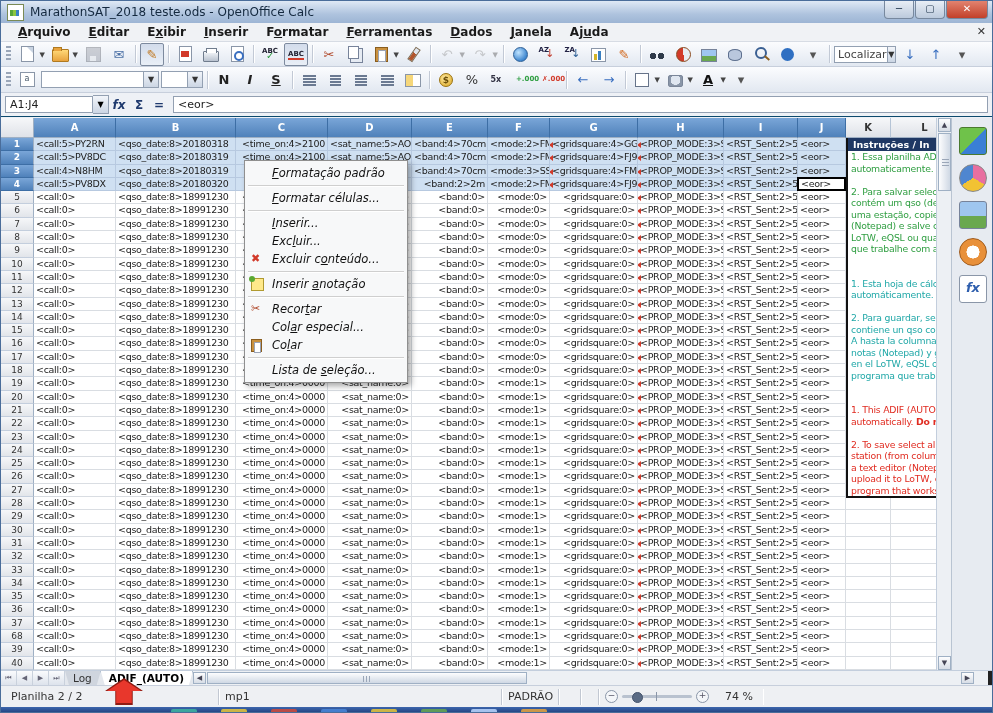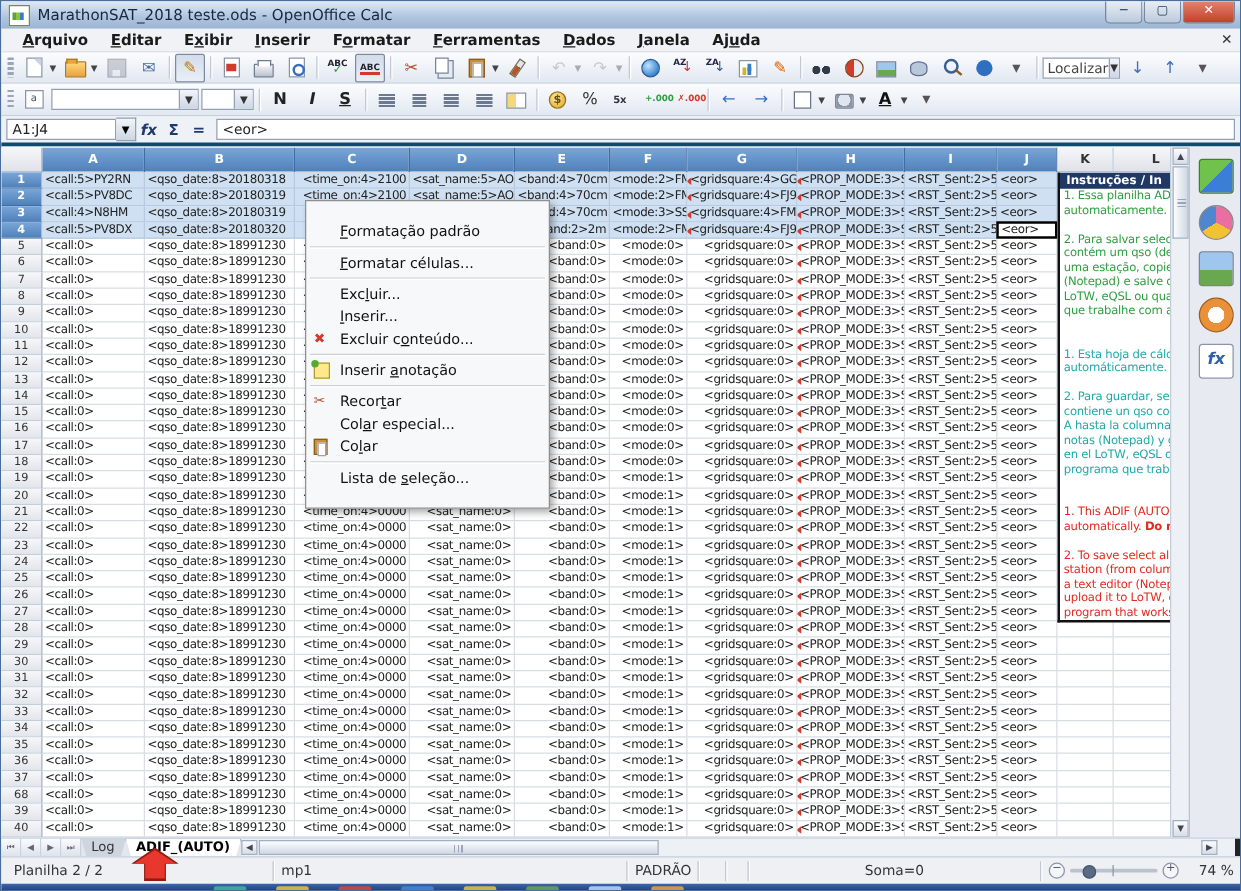--- a/index.html
+++ b/index.html
@@ -81,21 +81,21 @@
   .ic.merge{width:14px;height:11px;margin-top:2px;border:1px solid #8a96a8;background:linear-gradient(90deg,#f6d77a 50%,#fff 50%);}
   .ic.curr{width:12px;height:12px;border-radius:50%;background:radial-gradient(circle at 40% 35%,#ffe9a0,#d9a520);border:1px solid #9a7210;
     color:#6b4e08;font-size:9px;font-weight:bold;text-align:center;line-height:12px;}
   .ic.numstd{font-size:8px;color:#334;font-weight:bold;line-height:15px;}
   .ic.adddec{font-size:7px;color:#2e9e41;font-weight:bold;line-height:15px;width:16px;text-align:center;}
   .ic.deldec{font-size:7px;color:#d23a2a;font-weight:bold;line-height:15px;width:16px;text-align:center;}
   .ic.bord{width:12px;height:12px;border:1px solid #667389;background:#fff;}
   .ic.bgcol{width:13px;height:10px;margin-top:2px;background:radial-gradient(circle at 50% 40%,#dfe6f0 55%,#8a96a8 56%);border:1px solid #7a8699;border-radius:2px;}
   .glyph{font-size:13px;line-height:1;}
   
-  .fbar{position:absolute;left:0;top:92px;width:100%;height:24px;background:#eef1f6;border-bottom:3px solid #0c4a6e;
+  .fbar{position:absolute;left:0;top:92px;width:100%;height:24px;background:#eef1f6;border-bottom:1px solid #0c4a6e;
     display:flex;align-items:center;font-size:11px;box-sizing:border-box;padding:0 4px;}
   .namebox{width:88px;height:17px;background:#fff;border:1px solid #93a0b2;display:flex;align-items:center;padding-left:4px;box-sizing:border-box;color:#222;}
   .nbdd{width:15px;height:17px;border:1px solid #93a0b2;border-left:none;background:linear-gradient(#f2f5fa,#ccd6e4);
     font-size:8px;display:flex;align-items:center;justify-content:center;}
   .fbtn{width:20px;height:18px;display:flex;align-items:center;justify-content:center;font-size:12px;color:#1f3a6e;}
   .finput{flex:1;height:17px;background:#fff;border:1px solid #93a0b2;margin-left:4px;display:flex;align-items:center;
     padding-left:4px;color:#222;font-size:11px;box-sizing:border-box;}
   
   #gridwrap{position:absolute;left:0;top:117px;width:935px;height:552px;background:#fff;overflow:hidden;}
   .hdrrow{display:flex;height:20px;}
@@ -128,22 +128,22 @@
     border:1px solid #9fb0c4;box-sizing:border-box;}
   #vthumb::after{content:"";position:absolute;left:3px;top:25px;width:7px;height:7px;background:repeating-linear-gradient(#9aa6b8 0 1px,transparent 1px 3px);}
   #sidebar{position:absolute;left:950px;top:117px;width:43px;height:552px;background:#e7ebf1;border-left:1px solid #b9c4d2;box-sizing:border-box;}
   .sbicon{width:26px;height:26px;margin:9px auto 9px auto;border-radius:3px;position:relative;}
   .sb-properties{background:linear-gradient(135deg,#6fc24a 50%,#3a7fd5 50%);border:1px solid #4a7a2e;}
   .sb-styles{background:conic-gradient(#e86fa0 0 33%,#f2c233 33% 66%,#4f86d0 66%);border:1px solid #888;border-radius:50%;}
   .sb-gallery{background:linear-gradient(#9fc6ef 55%,#6aa84f 55%);border:1px solid #77839a;}
   .sb-navigator{background:radial-gradient(circle at 50% 50%,#fff 35%,#e8903a 36%);border:1px solid #a05a1a;border-radius:50%;}
   .sb-functions{background:#fff;border:1px solid #8a96a8;font-style:italic;font-weight:bold;color:#2f5fae;font-size:13px;text-align:center;line-height:24px;}
   
-  #cmenu{position:absolute;left:243px;top:159px;width:196px;background:#f7f8f9;border:1px solid #8f8f8f;
-    box-shadow:3px 3px 6px rgba(0,0,0,.35);padding:15px 1px;box-sizing:border-box;z-index:60;font-size:11.5px;color:#111;}
+  #cmenu{position:absolute;left:243px;top:159px;width:164px;background:#f7f8f9;border:1px solid #8f8f8f;
+    box-shadow:3px 3px 6px rgba(0,0,0,.35);padding:3px 1px;box-sizing:border-box;z-index:60;font-size:11.5px;color:#111;font-style:italic;}
   .cmi{height:18px;line-height:18px;padding-left:26px;position:relative;white-space:nowrap;}
   .cmi.hl{background:#3d8fe2;color:#fff;}
   .csep{height:7px;position:relative;}
   .csep::after{content:"";position:absolute;left:2px;right:2px;top:3px;border-top:1px solid #cfcfcf;border-bottom:1px solid #fff;}
   .cmi .mic{position:absolute;left:5px;top:2px;width:14px;height:14px;font-size:11px;line-height:14px;}
   .mic.delx{color:#d23a2a;font-weight:bold;}
   .mic.note{background:#ffe98a;border:1px solid #b09a30;width:11px;height:11px;margin-top:1px;}
   .mic.note::after{content:"";position:absolute;left:-3px;top:-3px;width:6px;height:6px;background:#5aa832;border-radius:50%;}
   .mic.cut{color:#b0482a;}
   .mic.copy2{width:8px;height:9px;background:#fff;border:1px solid #77839a;box-shadow:3px 3px 0 #dfe6ef,3px 3px 0 1px #77839a;margin-top:1px;}
@@ -1077,22 +1077,22 @@
       <div class="sbicon sb-gallery"></div>
       <div class="sbicon sb-navigator"></div>
       <div class="sbicon sb-functions">fx</div>
     </div>
 
   <div id="cmenu">
       <div class="cmi"><u>F</u>ormatação padrão</div>
       <div class="csep"></div>
       <div class="cmi"><u>F</u>ormatar células...</div>
       <div class="csep"></div>
+      <div class="cmi"><u>I</u>nserir...</div>
       <div class="cmi">Exc<u>l</u>uir...</div>
-      <div class="cmi"><u>I</u>nserir...</div>
       <div class="cmi"><span class="mic delx">✖</span>Excluir c<u>o</u>nteúdo...</div>
       <div class="csep"></div>
       <div class="cmi"><span class="mic note"></span>Inserir <u>a</u>notação</div>
       <div class="csep"></div>
       <div class="cmi"><span class="mic cut">✂</span>Recor<u>t</u>ar</div>
       <div class="cmi">Col<u>a</u>r especial...</div>
       <div class="cmi"><span class="mic paste2"></span>Co<u>l</u>ar</div>
       <div class="csep"></div>
       <div class="cmi">Lista de <u>s</u>eleção...</div>
     </div>
@@ -1112,21 +1112,20 @@
       </div>
     </div>
 
   <div id="statusbar">
     <span id="sfields" style="display:flex;align-items:center;">
         <span class="sfield" style="width: 214px;">Planilha 2 / 2</span>
         <span class="sfield" style="width: 283px;">mp1</span>
         <span class="sfield" style="width: 57px;">PADRÃO</span>
         <span class="sfield" style="width: 22px;"></span>
         <span class="sfield" style="width: 18px;"></span>
-        <span class="sfield center" style="width: 234px;">Soma=0</span>
       </span>
     <div id="zoomctl">
       <span class="zbtn">−</span>
       <span id="ztrack">
         <span id="ztick"></span>
         <span id="zthumb"></span>
       </span>
       <span class="zbtn">+</span>
     </div>
     <span class="sfield center" style="border:none;width:48px;">74 %</span>

